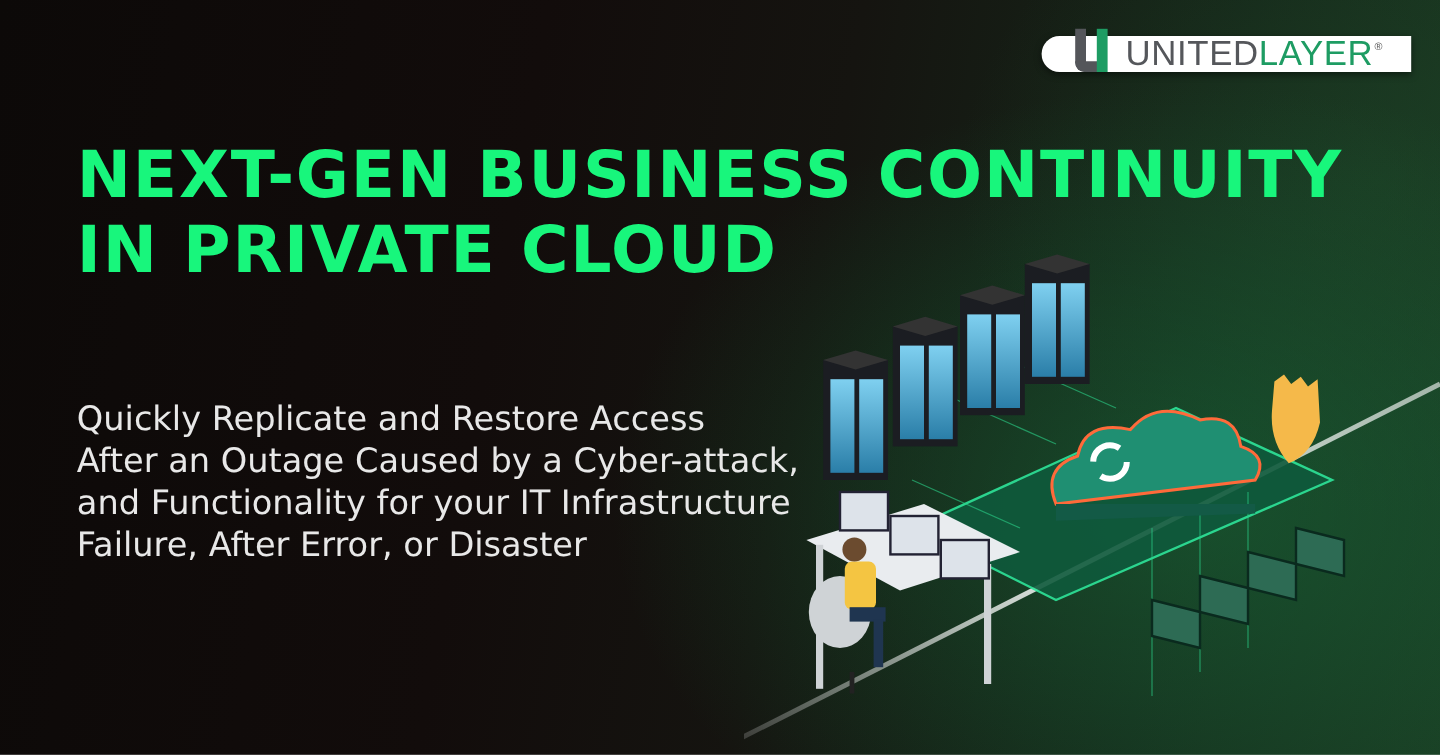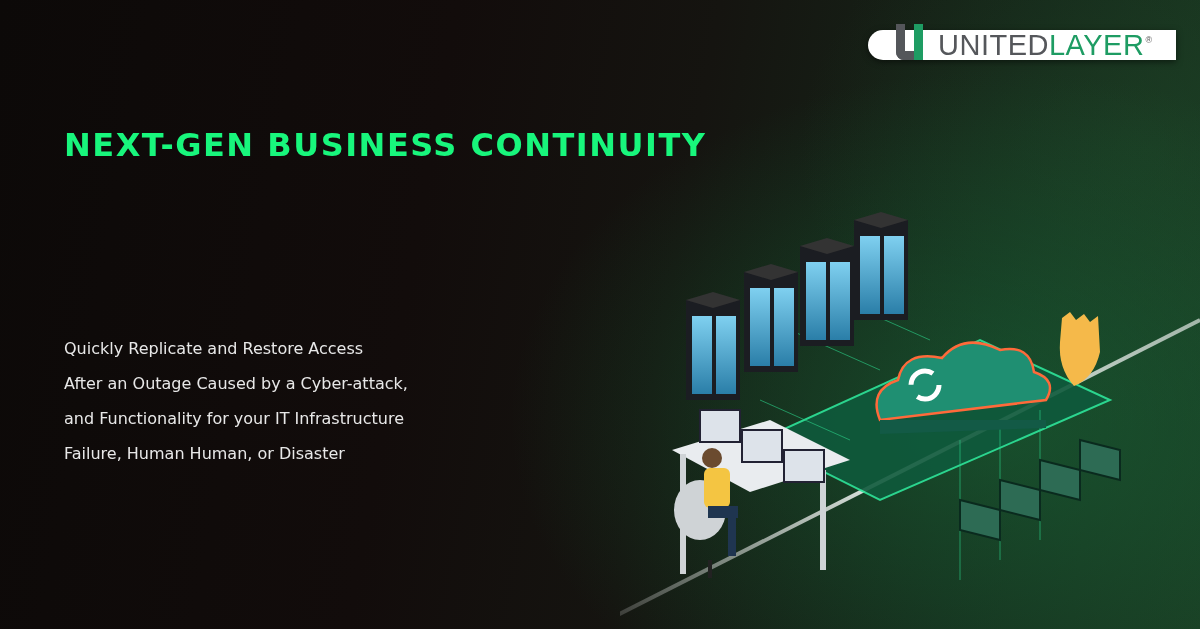--- a/index.html
+++ b/index.html
@@ -13,50 +13,51 @@
     border-radius:23px 0 0 23px;display:flex;align-items:flex-end;box-shadow:0 2px 6px rgba(0,0,0,.5);}
   .logo-mark{position:relative;width:32px;height:36px;margin-left:28px;}
   .logo-mark .l{position:absolute;left:0;top:0;width:9px;height:36px;background:#54565a;border-radius:0 0 0 8px;}
   .logo-mark .b{position:absolute;left:0;bottom:0;width:26px;height:9px;background:#54565a;border-radius:0 0 0 8px;}
   .logo-mark .r{position:absolute;left:18px;top:0;width:9px;height:36px;background:#1e9c63;}
   .logo-text{font-family:"Liberation Sans",sans-serif;font-size:29px;letter-spacing:0.5px;margin-left:10px;line-height:1;}
   .logo-text .a{color:#55575b;}
   .logo-text .g{color:#1e9c63;}
   .logo-reg{font-size:9px;color:#555;position:relative;top:-12px;margin-left:1px;}
   .headline{position:absolute;left:64px;top:114px;margin:0;color:#18f67c;
-    font-family:"DejaVu Sans",sans-serif;font-weight:bold;font-size:32px;line-height:63px;letter-spacing:1.5px;}
+    font-family:"DejaVu Sans",sans-serif;font-weight:bold;font-size:54px;line-height:63px;letter-spacing:1.5px;}
   .headline div{white-space:nowrap;}
   .sub{position:absolute;left:64px;top:331px;color:#e8e8e8;font-family:"DejaVu Sans",sans-serif;
-    font-size:16px;line-height:35px;font-weight:normal;}
+    font-size:28px;line-height:35px;font-weight:normal;}
   .sub div{white-space:nowrap;}
   .illus{position:absolute;left:620px;top:200px;width:580px;height:429px;}
 </style>
 </head>
 <body>
 
 <div class="logo">
   <div class="logo-mark">
     <div class="l"></div>
       <div class="b"></div>
       <div class="r"></div>
   </div>
   <div class="logo-text">
     <span class="a">UNITED</span><span class="g">LAYER</span><span class="logo-reg">®</span>
   </div>
 </div>
 
 <h1 class="headline">
   <div>NEXT-GEN BUSINESS CONTINUITY</div>
+  <div>IN PRIVATE CLOUD</div>
 </h1>
 
 <div class="sub">
   <div>Quickly Replicate and Restore Access</div>
   <div>After an Outage Caused by a Cyber-attack,</div>
   <div>and Functionality for your IT Infrastructure</div>
-  <div>Failure, Human Human, or Disaster</div>
+  <div>Failure, After Error, or Disaster</div>
 </div>
 
 <svg class="illus" viewBox="620 200 580 429" xmlns="http://www.w3.org/2000/svg">
   <defs>
     <linearGradient id="beam" x1="0" y1="1" x2="1" y2="0">
       <stop offset="0" stop-color="#ffffff" stop-opacity="0.1"></stop>
       <stop offset="0.5" stop-color="#ffffff" stop-opacity="0.9"></stop>
       <stop offset="1" stop-color="#ffffff" stop-opacity="0.6"></stop>
     </linearGradient>
     <linearGradient id="rack" x1="0" y1="0" x2="0" y2="1">

